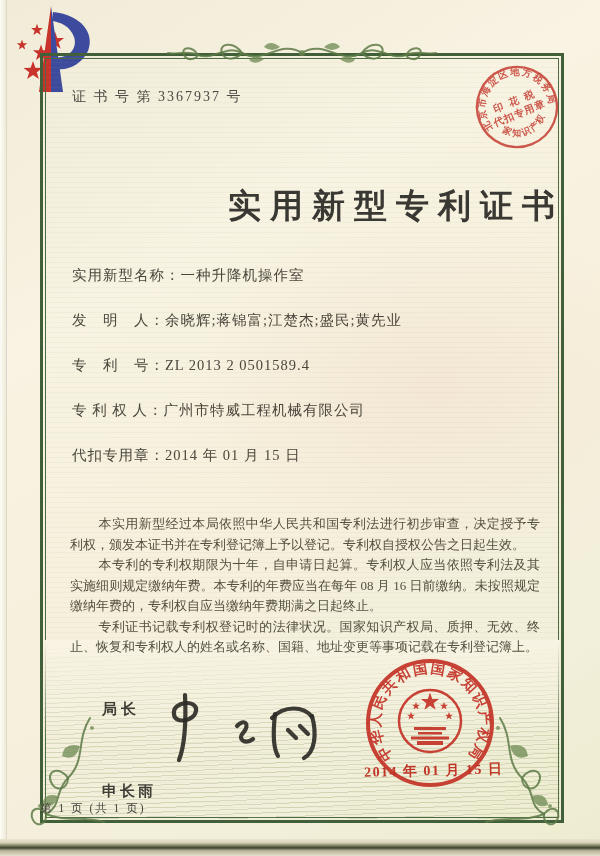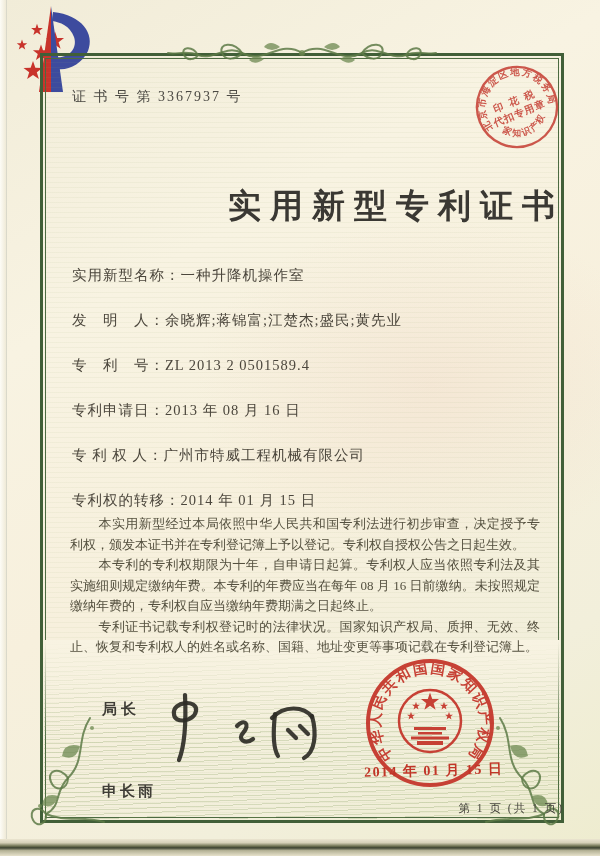--- a/index.html
+++ b/index.html
@@ -44,21 +44,21 @@
   .signer-title{position:absolute;left:102px;top:700px;font-family:var(--sans);font-size:15px;
     font-weight:600;letter-spacing:4px;color:#403e37;}
   .signer-name{position:absolute;left:102px;top:734px;font-family:var(--sans);font-size:15px;
     font-weight:600;letter-spacing:3px;color:#403e37;margin-top:48px;}
   .signature{position:absolute;left:152px;top:690px;}
   .sig-stroke{fill:none;stroke:#2e2c26;stroke-width:4.2;stroke-linecap:round;opacity:.92;}
   .tax-stamp{position:absolute;left:467px;top:57px;}
   .main-seal{position:absolute;left:360px;top:653px;}
   .seal-date{position:absolute;left:364px;top:762px;font-size:14px;font-weight:600;letter-spacing:1.5px;
     color:#c13527;transform:rotate(-1.5deg);z-index:5;}
-  .footer{position:absolute;left:40px;top:801px;width:524px;text-align:right;
+  .footer{position:absolute;left:40px;top:801px;width:524px;text-align:left;
     font-size:11.5px;letter-spacing:2px;color:#45443c;}
   .top-flourish{position:absolute;left:160px;top:33px;}
   .corner-left{position:absolute;left:26px;top:714px;}
   .corner-right{position:absolute;left:474px;top:714px;transform:scaleX(-1);}
   .orn-stroke{fill:none;stroke:var(--green2);stroke-width:2;stroke-linecap:round;opacity:.85;}
   .orn-leaf{fill:#6c8850;opacity:.75;stroke:none;}
   .seal-text{font-family:var(--serif);font-weight:700;}
   .defs-holder{position:absolute;width:0;height:0;overflow:hidden;}
 </style>
 </head>
@@ -143,23 +143,22 @@
     <polygon points="51,6 63,92 51,92" fill="#3d4b9e"></polygon>
     <path fill="#3d4b9e" d="M53,12 C82,15 95,34 88,51 C82,64 68,71 57,69 L55,57 C68,59 78,49 74,37 C70,26 60,22 52,21 Z"></path>
   </svg>
 
   <div class="title">实用新型专利证书</div>
 
   <div class="fields">
     <div class="field-row"><span class="flabel">实用新型名称：</span><span class="fvalue">一种升降机操作室</span></div>
     <div class="field-row"><span class="flabel">发　明　人：</span><span class="fvalue">余晓辉;蒋锦富;江楚杰;盛民;黄先业</span></div>
     <div class="field-row"><span class="flabel">专　利　号：</span><span class="fvalue">ZL 2013 2 0501589.4</span></div>
-    <div class="field-row"><span class="flabel">专利申请日：</span><span class="fvalue">2013 年 08 月 16 日</span></div>
     <div class="field-row"><span class="flabel">专 利 权 人：</span><span class="fvalue">广州市特威工程机械有限公司</span></div>
-    <div class="field-row"><span class="flabel">专利权的转移：</span><span class="fvalue">2014 年 01 月 15 日</span></div>
+    <div class="field-row"><span class="flabel">代扣专用章：</span><span class="fvalue">2014 年 01 月 15 日</span></div>
   </div>
 
   <div class="legal">
     <p>本实用新型经过本局依照中华人民共和国专利法进行初步审查，决定授予专利权，颁发本证书并在专利登记簿上予以登记。专利权自授权公告之日起生效。</p>
     <p>本专利的专利权期限为十年，自申请日起算。专利权人应当依照专利法及其实施细则规定缴纳年费。本专利的年费应当在每年 08 月 16 日前缴纳。未按照规定缴纳年费的，专利权自应当缴纳年费期满之日起终止。</p>
     <p>专利证书记载专利权登记时的法律状况。国家知识产权局、质押、无效、终止、恢复和专利权人的姓名或名称、国籍、地址变更等事项记载在专利登记簿上。</p>
   </div>
 
   <div class="signer-title">局长</div>
   <div class="signer-name">申长雨</div>

